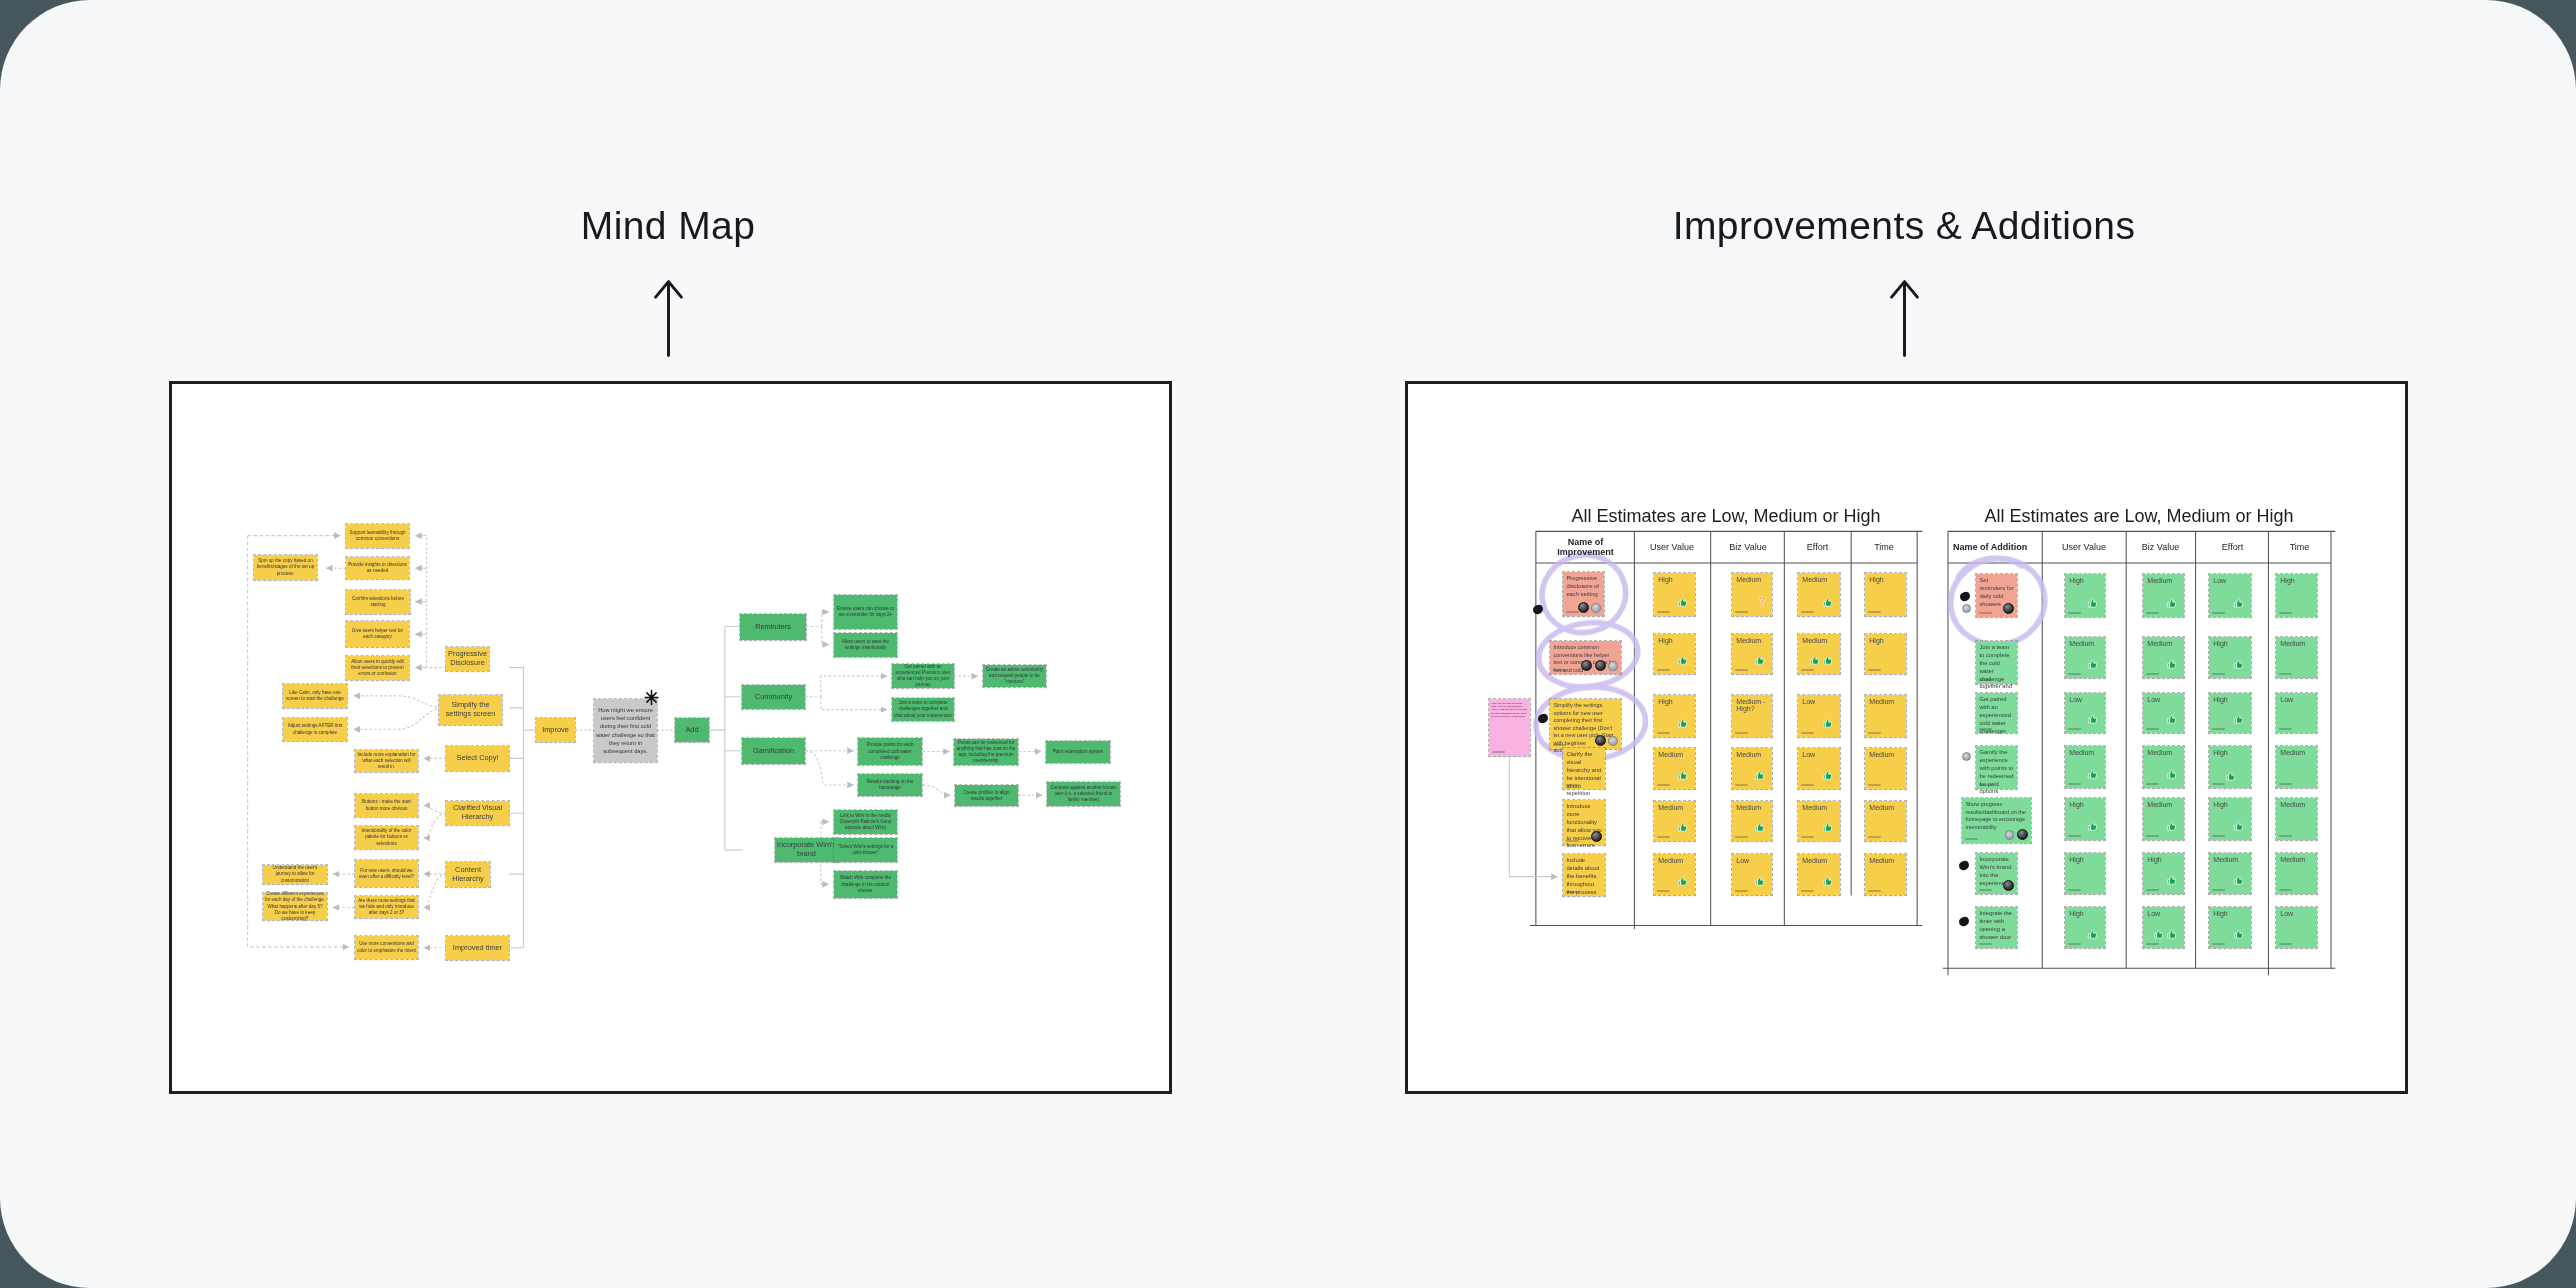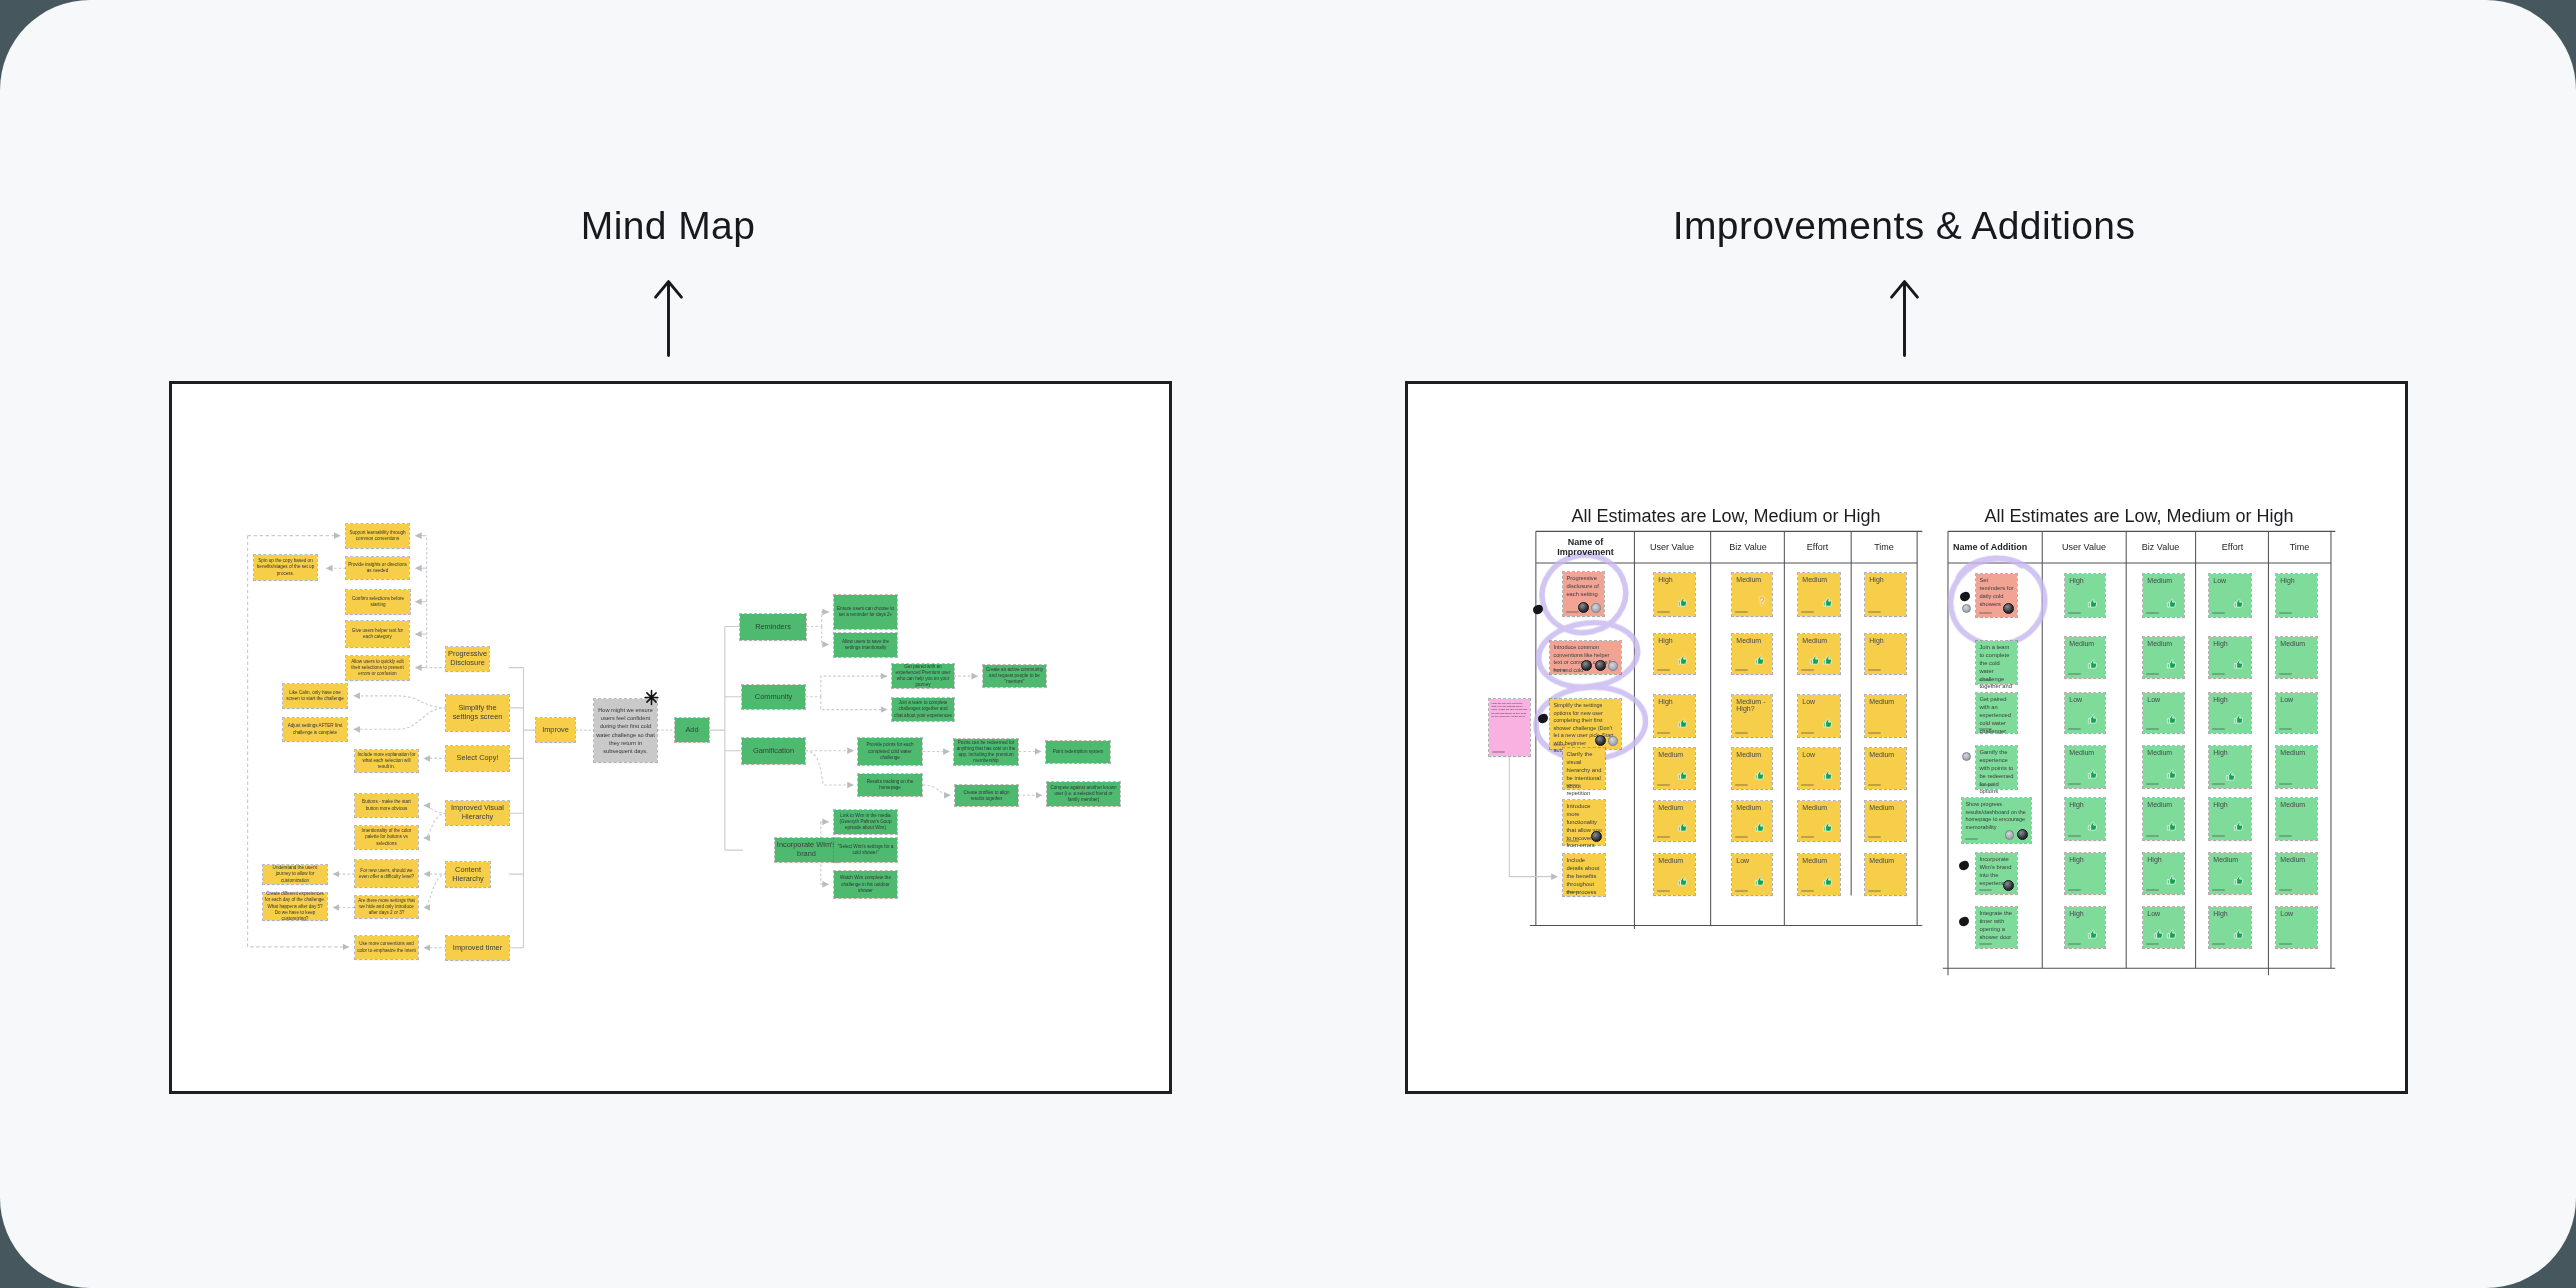--- a/index.html
+++ b/index.html
@@ -139,34 +139,34 @@
           </div>
           <div class="node mm-cat y" style="left: 274px; top: 263px; width: 43px; height: 24px;">
             <span>Progressive Disclosure</span>
           </div>
           <div class="node mm-note y" style="left: 111px; top: 300px; width: 64px; height: 24px;">
             <span>Like Calm, only have one screen to start the challenge</span>
           </div>
           <div class="node mm-note y" style="left: 111px; top: 334px; width: 64px; height: 23px;">
             <span>Adjust settings AFTER first challenge is complete</span>
           </div>
-          <div class="node mm-cat y" style="left: 274px; top: 311px; width: 63px; height: 36px; justify-content: flex-end;">
+          <div class="node mm-cat y" style="left: 267px; top: 311px; width: 63px; height: 30px; justify-content: flex-end;">
             <span>Simplify the settings screen</span>
           </div>
           <div class="node mm-cat y" style="left: 274px; top: 362px; width: 63px; height: 25px;">
             <span>Select Copy!</span>
           </div>
           <div class="node mm-note y" style="left: 183px; top: 366px; width: 63px; height: 22px;">
             <span>Include more explanation for what each selection will result in.</span>
           </div>
           <div class="node mm-note y" style="left: 183px; top: 410px; width: 63px; height: 23px;">
             <span>Buttons - make the start button more obvious</span>
           </div>
           <div class="node mm-cat y" style="left: 274px; top: 417px; width: 63px; height: 24px;">
-            <span>Improved Visual Hierarchy</span>
+            <span>Clarified Visual Hierarchy</span>
           </div>
           <div class="node mm-note y" style="left: 183px; top: 442px; width: 63px; height: 23px;">
             <span>Intentionality of the color palette for buttons vs selections</span>
           </div>
           <div class="node mm-note y" style="left: 91px; top: 481px; width: 64px; height: 19px;">
             <span>Understand the user's journey to allow for customization</span>
           </div>
           <div class="node mm-note y" style="left: 183px; top: 476px; width: 63px; height: 27.4px;">
             <span>For new users, should we even offer a difficulty level?</span>
           </div>

